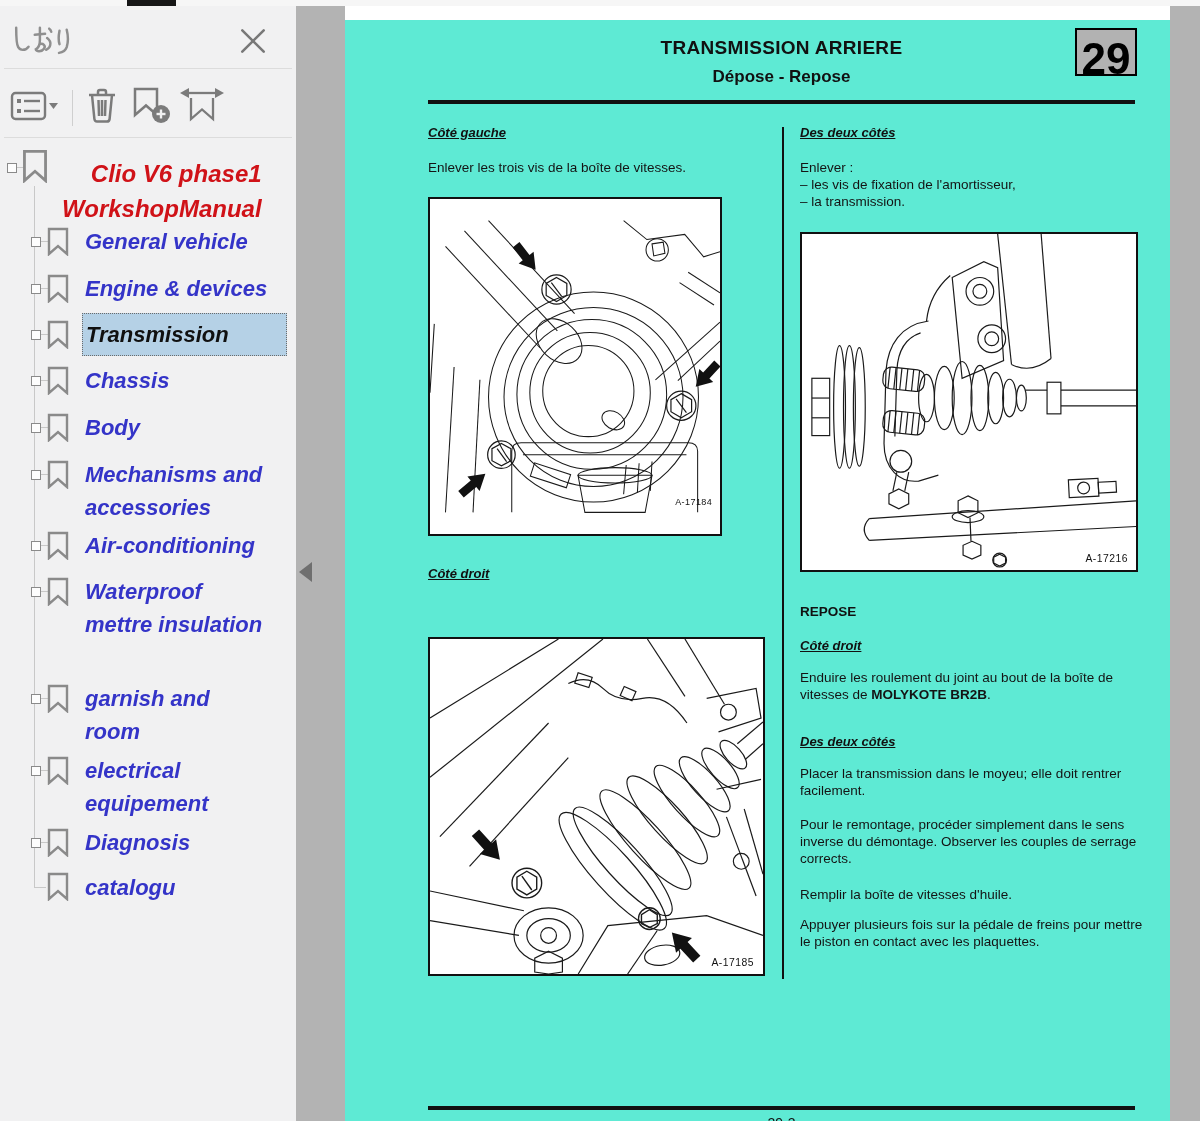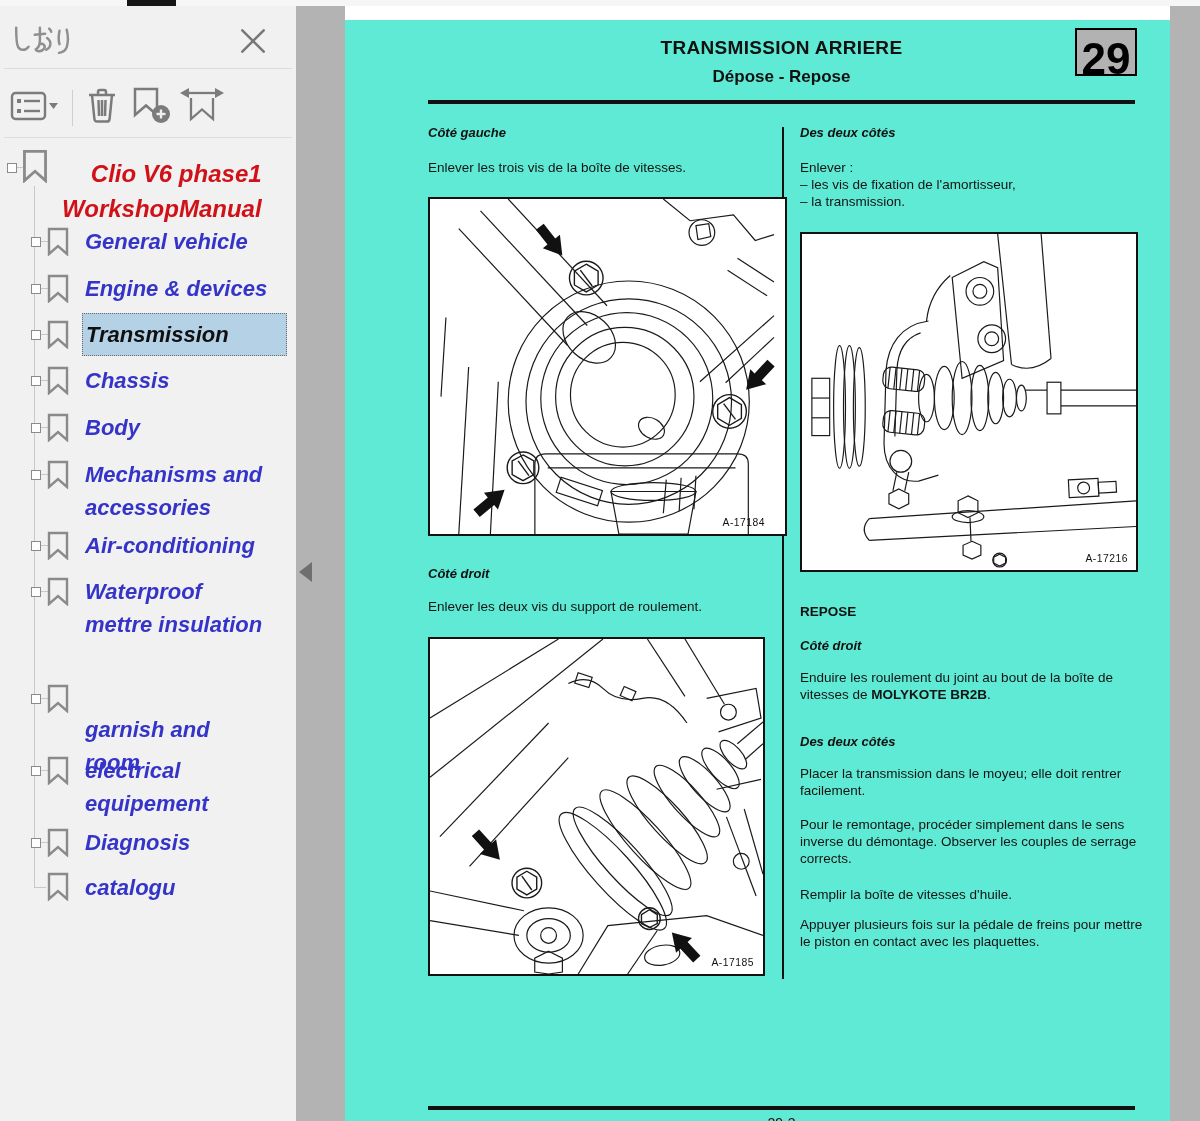--- a/index.html
+++ b/index.html
@@ -27,21 +27,21 @@
   .band{background:#b3b3b3;}
   .collapse-tri{width:0;height:0;border-top:10px solid transparent;border-bottom:10px solid transparent;
                 border-right:13px solid #6f6f6f;}
   
   .page{left:345px;top:20px;width:825px;height:1115px;background:#5eead4;color:#111;}
   .doc-title{font:700 19px/24px "Liberation Sans",sans-serif;text-align:center;letter-spacing:.3px;}
   .doc-subtitle{font:700 17px/22px "Liberation Sans",sans-serif;text-align:center;}
   .chapter-box{width:62px;height:48px;background:#b2b2b2;border:2.5px solid #000;box-sizing:border-box;
                font:700 44px/58px "Liberation Sans",sans-serif;text-align:center;color:#000;}
   .rule{background:#111;}
-  .doc-h{font:italic 700 13px/16px "Liberation Sans",sans-serif;color:#111;}
+  .doc-h{font:italic 700 13px/16px "Liberation Sans",sans-serif;color:#111;text-decoration:underline;}
   .doc-hb{font:700 13.5px/16px "Liberation Sans",sans-serif;color:#111;}
   .doc-b{font:400 13.5px/17px "Liberation Sans",sans-serif;color:#141414;}
   .fig{border:2px solid #111;background:#fff;box-sizing:border-box;}
   .fig svg{display:block;width:100%;height:100%;}
   .fig-label{font:400 10.5px "Liberation Sans",sans-serif;fill:#111;letter-spacing:.5px;}
   .footer-num{font:400 14px/18px "Liberation Sans",sans-serif;text-align:center;color:#111;}
 </style>
 </head>
 <body>
 
@@ -200,21 +200,21 @@
       <span>Mechanisms and</span>
         <span>accessories</span>
     </div>
     <div class="abs sb-label" style="left:85px;top:523px">
         <span>Air-conditioning</span>
       </div>
     <div class="abs sb-label" style="left:85px;top:569px">
       <span>Waterproof</span>
         <span>mettre insulation</span>
     </div>
-    <div class="abs sb-label" style="left:85px;top:707px">
+    <div class="abs sb-label" style="left:85px;top:676px">
       <span>garnish and</span>
         <span>room</span>
     </div>
     <div class="abs sb-label" style="left:85px;top:748px">
       <span>electrical</span>
         <span>equipement</span>
     </div>
     <div class="abs sb-label" style="left:85px;top:820px">
         <span>Diagnosis</span>
       </div>
@@ -232,21 +232,21 @@
     <div class="abs doc-title" style="left:83px;top:16px;width:707px">TRANSMISSION ARRIERE</div>
     <div class="abs doc-subtitle" style="left:83px;top:46px;width:707px">Dépose - Repose</div>
     <div class="abs chapter-box" style="left:730px;top:8px">29</div>
     <div class="abs rule" style="left:83px;top:80px;width:707px;height:4px"></div>
 
     <div class="abs" style="left:437px;top:107px;width:1.5px;height:852px;background:#111"></div>
 
     <div class="abs doc-h" style="left:83px;top:105px">Côté gauche</div>
     <div class="abs doc-b" style="left:83px;top:139px;width:340px">Enlever les trois vis de la boîte de vitesses.</div>
 
-    <div class="abs fig" style="left:83px;top:177px;width:359px;height:339px">
+    <div class="abs fig" style="left:83px;top:177px;width:294px;height:339px">
       <svg viewBox="0 0 337 339">
         <g stroke="#1a1a1a" stroke-width="1.2" fill="none">
           <line x1="18" y1="30" x2="128" y2="148"></line>
           <line x1="68" y1="0" x2="168" y2="108"></line>
           <line x1="40" y1="12" x2="148" y2="128"></line>
           <ellipse cx="150" cy="140" rx="22" ry="30" transform="rotate(-47 150 140)"></ellipse>
           <circle cx="190" cy="205" r="122"></circle>
           <circle cx="190" cy="205" r="104"></circle>
           <circle cx="188" cy="202" r="87"></circle>
           <circle cx="186" cy="200" r="70"></circle>
@@ -285,21 +285,20 @@
         <g fill="#111">
           <polygon points="0,-5 19,-5 19,-11 37,0 19,11 19,5 0,5" transform="translate(100,28) rotate(52)"></polygon>
           <polygon points="0,-5 19,-5 19,-11 37,0 19,11 19,5 0,5" transform="translate(334,166) rotate(133)"></polygon>
           <polygon points="0,-5 19,-5 19,-11 37,0 19,11 19,5 0,5" transform="translate(36,318) rotate(-40)"></polygon>
         </g>
         <text class="fig-label" x="328" y="331" text-anchor="end">A-17184</text>
       </svg>
     </div>
 
     <div class="abs doc-h" style="left:83px;top:546px">Côté droit</div>
-    <div class="abs doc-b" style="left:83px;top:578px;width:345px">Enlever les deux vis du support de roulement.</div>
 
     <div class="abs fig" style="left:83px;top:617px;width:337px;height:339px">
       <svg viewBox="0 0 337 339">
         <g stroke="#1a1a1a" stroke-width="1.2" fill="none">
           <line x1="0" y1="80" x2="130" y2="0"></line>
           <line x1="0" y1="140" x2="175" y2="0"></line>
           <line x1="10" y1="200" x2="120" y2="85"></line>
           <line x1="40" y1="230" x2="140" y2="120"></line>
           <path d="M140,45 q20,-10 35,5 t40,10 t45,25"></path>
           <rect x="148" y="36" width="15" height="11" transform="rotate(18 155 41)"></rect>

